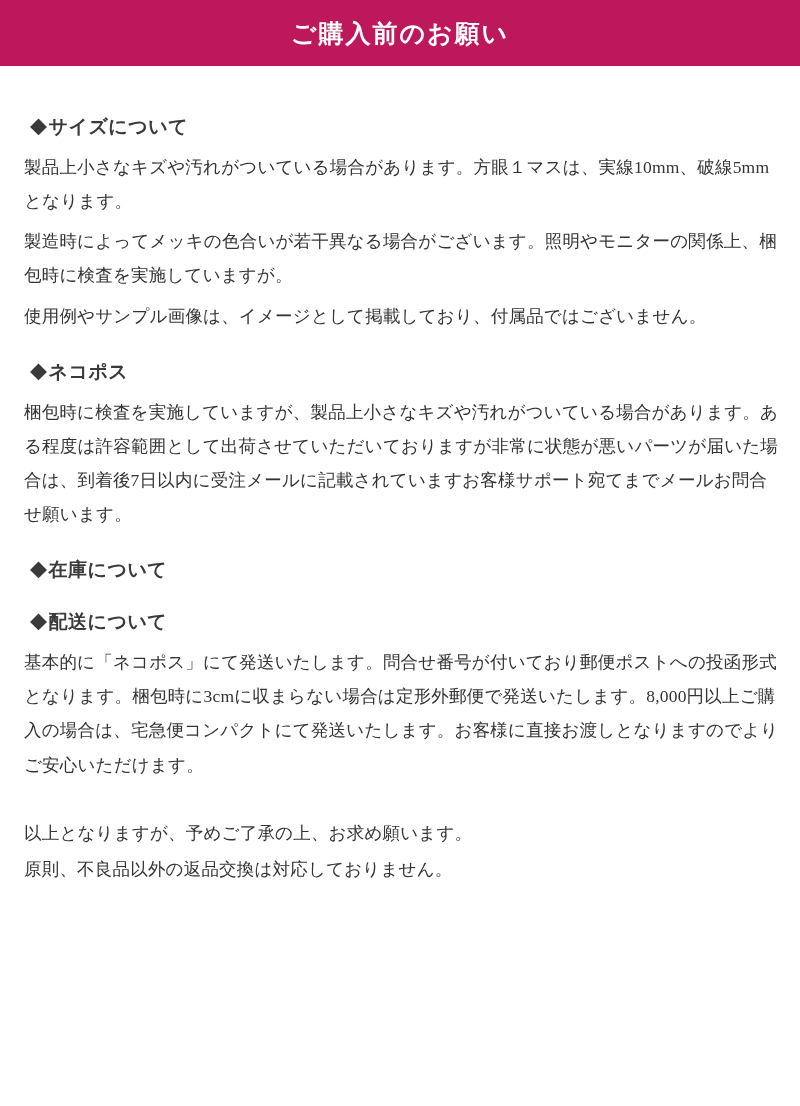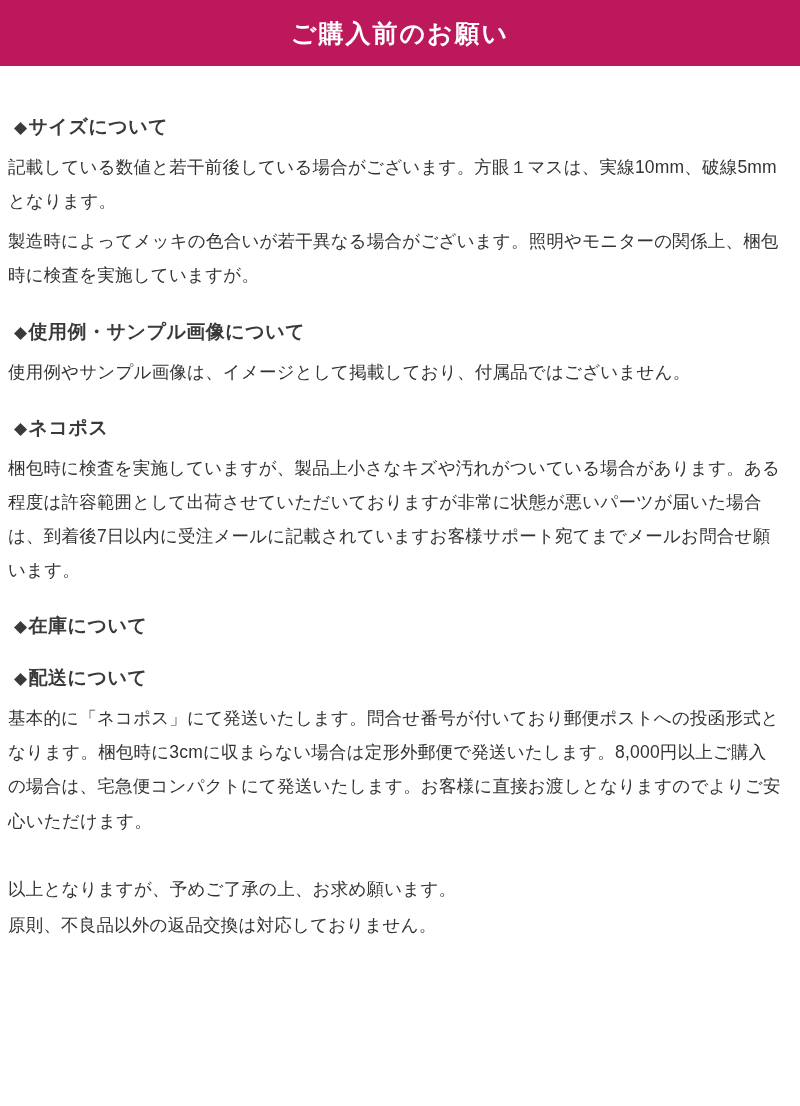--- a/index.html
+++ b/index.html
@@ -28,22 +28,23 @@
   }
   .header-title {
     color: #ffffff;
     font-size: 25px;
     font-weight: bold;
     letter-spacing: 2px;
     text-align: center;
     line-height: 1.2;
   }
   .content {
-    padding: 22px 18px 10px 6px;
+    padding: 22px 18px 10px 22px;
     box-sizing: border-box;
+    font-family: Liberation Serif, serif;
   }
   .section {
     margin-bottom: 4px;
   }
   .section-heading {
     font-size: 19px;
     font-weight: bold;
     color: #3a3a3a;
     margin: 26px 0 10px 8px;
     letter-spacing: 0.5px;
@@ -79,31 +80,28 @@
   <div class="header-band">
     <div class="header-title">ご購入前のお願い</div>
   </div>
 
   <div class="content">
 
     <div class="section">
       <div class="section-heading">
         <span class="bullet">◆</span><span>サイズについて</span>
       </div>
-      <p class="section-body">記載している数値と若干前後している場合がございます。方眼１マスは、実線10mm、破線5mmとなります。</p>
+      <p class="section-body">製品上小さなキズや汚れがついている場合があります。方眼１マスは、実線10mm、破線5mmとなります。</p>
     </div>
 
     <div class="section">
       <p class="section-body">製造時によってメッキの色合いが若干異なる場合がございます。照明やモニターの関係上、梱包時に検査を実施していますが。</p>
     </div>
 
     <div class="section">
-      <div class="section-heading">
-        <span class="bullet">◆</span><span>使用例・サンプル画像について</span>
-      </div>
       <p class="section-body">使用例やサンプル画像は、イメージとして掲載しており、付属品ではございません。</p>
     </div>
 
     <div class="section">
       <div class="section-heading">
         <span class="bullet">◆</span><span>ネコポス</span>
       </div>
       <p class="section-body">梱包時に検査を実施していますが、製品上小さなキズや汚れがついている場合があります。ある程度は許容範囲として出荷させていただいておりますが非常に状態が悪いパーツが届いた場合は、到着後7日以内に受注メールに記載されていますお客様サポート宛てまでメールお問合せ願います。</p>
     </div>
 

